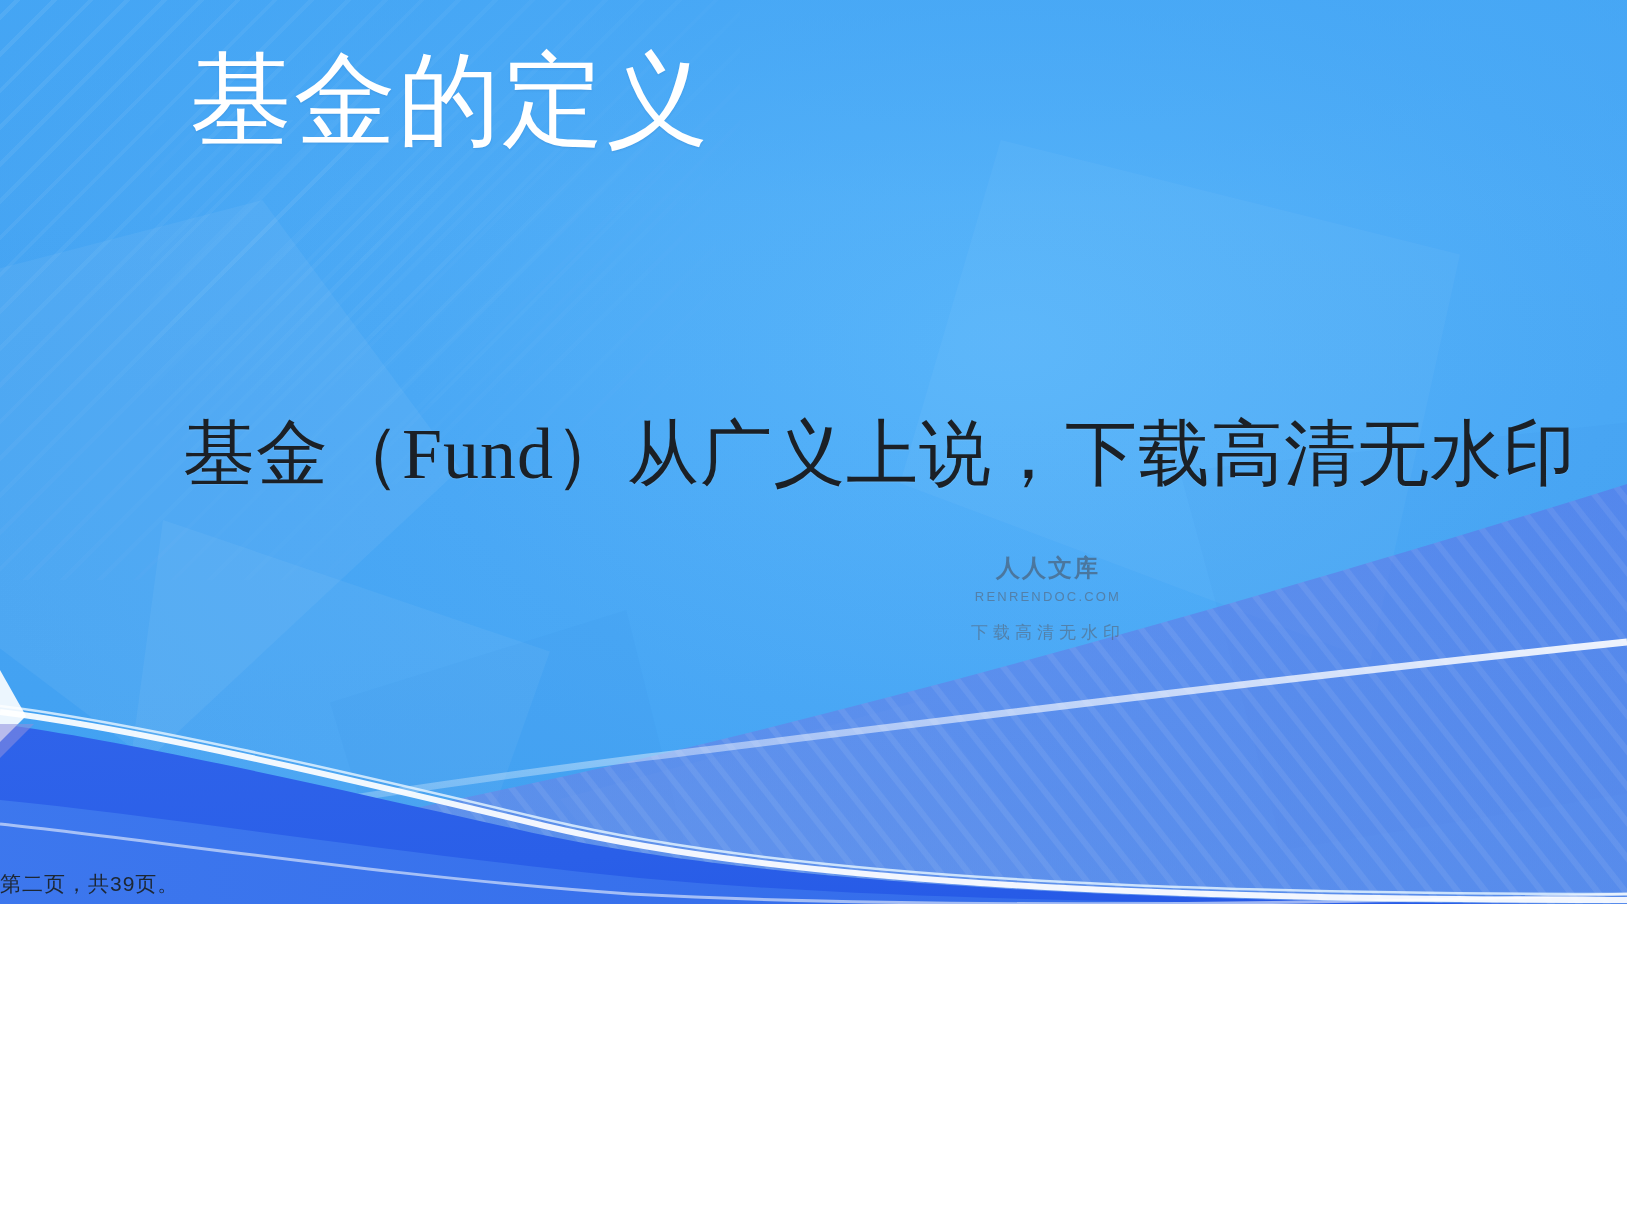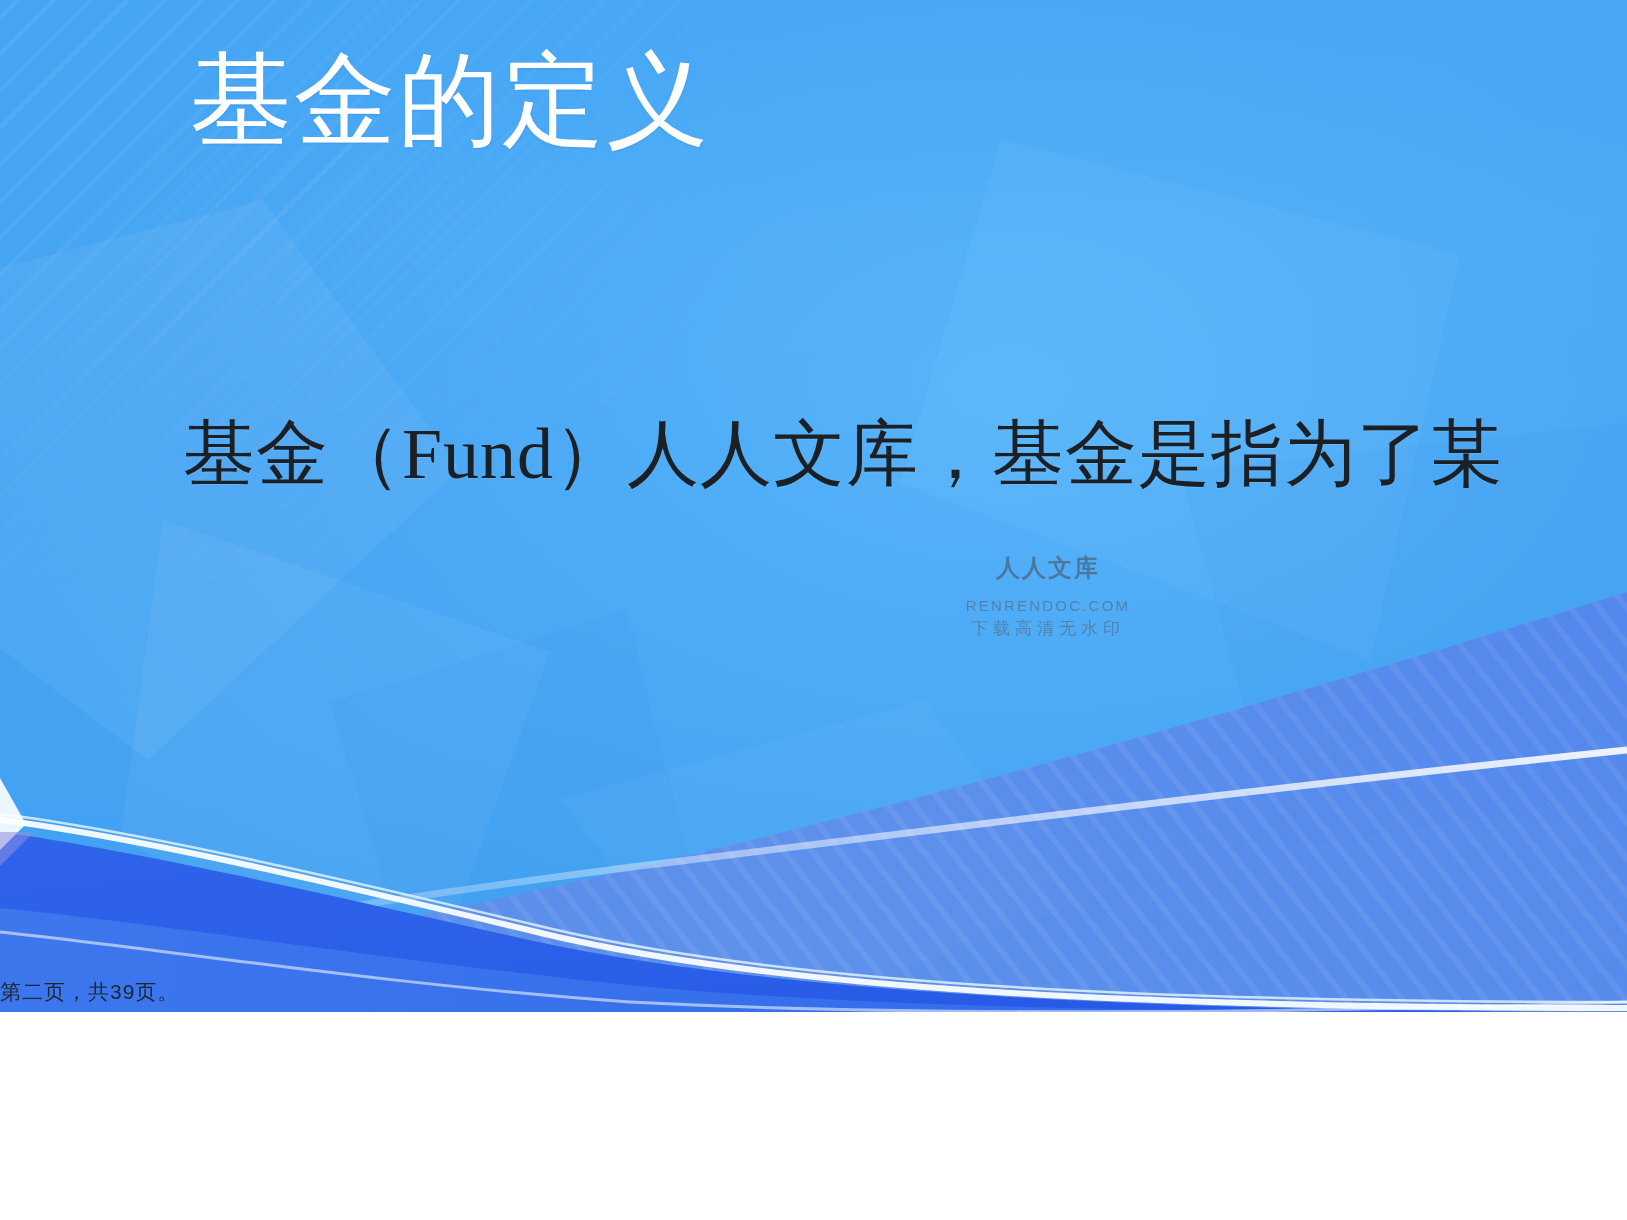--- a/index.html
+++ b/index.html
@@ -7,21 +7,21 @@
     padding: 0;
     background: #ffffff;
   }
   body {
     font-family: "Liberation Sans", sans-serif;
   }
 
   .slide {
     position: relative;
     width: 1627px;
-    height: 1012px;
+    height: 904px;
     overflow: hidden;
     background: #4aa8f5;
   }
 
   
   .bg-base {
     position: absolute;
     inset: 0;
     background:
       radial-gradient(ellipse 1100px 700px at 62% 38%, #57b4fa 0%, #4aa8f5 55%, #43a2f2 100%);
@@ -166,33 +166,33 @@
     display: block;
     font-family: "Liberation Serif", "DejaVu Serif", serif;
     font-size: 24px;
     line-height: 1.05;
     font-weight: 700;
     letter-spacing: 2px;
     color: rgba(72,86,104,0.62);
   }
   .wm-url {
     display: block;
-    font-size: 15px;
+    font-size: 13px;
     line-height: 1.25;
     letter-spacing: 2.2px;
     color: rgba(86,100,118,0.60);
-    margin-top: 16px;
+    margin-top: 8px;
   }
   .wm-sub {
     display: block;
     font-size: 17px;
     line-height: 1.3;
     letter-spacing: 5px;
     color: rgba(86,100,118,0.58);
-    margin-top: 2px;
+    margin-top: 17px;
   }
 
   
   .footer {
     position: absolute;
     left: 0;
     bottom: 6px;
     width: 1627px;
     font-size: 21px;
     color: #1d2733;
@@ -264,21 +264,21 @@
       <path d="M0,400 C170,418 380,452 630,470 C900,484 1280,482 1627,470" fill="none" stroke="#ffffff" stroke-width="3" opacity="0.55"></path>
 
       <path d="M0,246 L26,292 L0,318 Z" fill="#ffffff" opacity="0.9"></path>
       <path d="M0,300 L34,300 L0,334 Z" fill="#8E8FDF" opacity="0.55"></path>
     </svg>
   </div>
 
   <div class="title">基金的定义</div>
 
   <div class="body-text">
-    <span class="body-line">基金（Fund）人人文库，基金是指为了某</span>
+    <span class="body-line">基金（Fund）从广义上说，下载高清无水印</span>
   </div>
 
   <div class="watermark">
     <span class="wm-cn">人人文库</span>
     <span class="wm-url">RENRENDOC.COM</span>
     <span class="wm-sub">下载高清无水印</span>
   </div>
 
   <div class="footer">第二页，共39页。</div>
 

